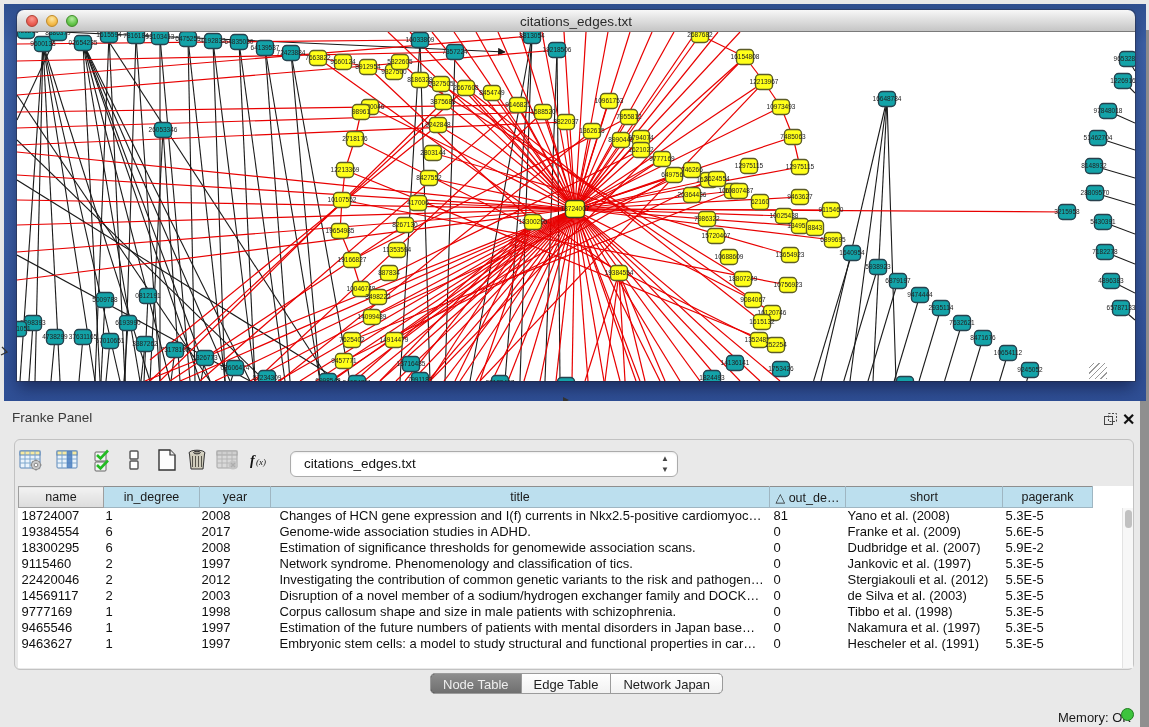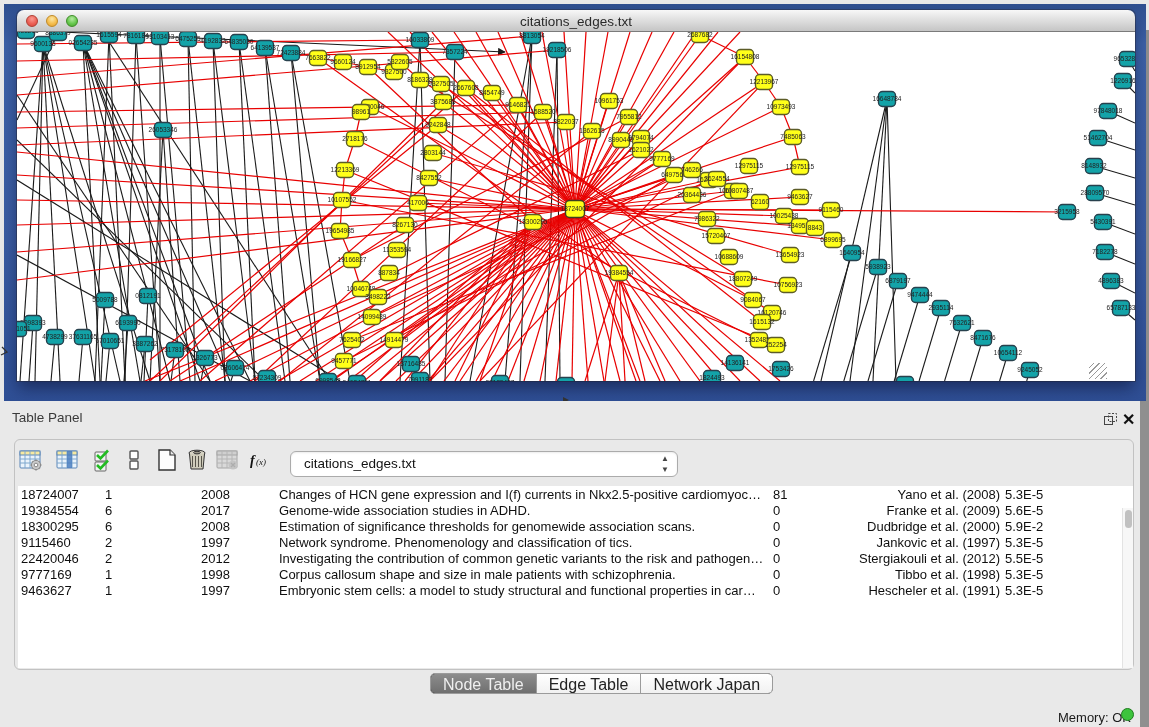--- a/index.html
+++ b/index.html
@@ -35,25 +35,25 @@
 #combo .st{position:absolute;right:8px;top:1px;color:#444;font-size:8px;line-height:11px;text-align:center}
 #tablewrap{position:absolute;left:3px;top:46px;width:1115px;height:182px;background:#fff;overflow:hidden}
 table{border-collapse:collapse;table-layout:fixed;width:1104px;font-size:13px}
 th{height:21px;background:#BCDFEE;border:1px solid #9FB6C2;border-top:1px solid #8E8E8E;
   font-weight:normal;font-size:12.5px;color:#1A1A1A;padding:0}
 th.c0{background:linear-gradient(180deg,#F2F2F2,#DCDCDC);border:1px solid #9E9E9E}
 td{height:16px;padding:0 2px;color:#0F0F0F;white-space:nowrap;overflow:hidden}
 td.c0{padding-left:3px}
 td.c4{padding-left:4px}
 td.c3{padding-left:9px}
-td.c5{text-align:right}
+td.c5{text-align:left}
 td.c6{padding-left:3px}
 #sbar{position:absolute;left:1104px;top:22px;width:11px;height:160px;background:#F7F7F7;border-left:1px solid #E3E3E3}
 #thumb{position:absolute;left:2px;top:2px;width:7px;height:18px;border-radius:4px;background:#C1C1C1}
-#tabs{position:absolute;left:430px;top:272px;height:21px;display:flex;font-size:16px;
+#tabs{position:absolute;left:430px;top:272px;height:21px;display:flex;font-size:13px;
   border:1px solid #9B9B9B;border-radius:5px;overflow:hidden;background:#000000}
 .tab{padding:1px 12px 0;line-height:19px;color:#222;background:linear-gradient(180deg,#FFFFFF,#F1F1F1)}
 .tab.sel{background:linear-gradient(180deg,#8D8D8D,#6F6F6F);color:#EFEFEF}
 .tab+.tab{border-left:1px solid #9B9B9B}
 #mem{position:absolute;left:1058px;top:309px;font-size:13px;color:#1A1A1A}
 #memdot{position:absolute;left:1121px;top:307px;width:13px;height:13px;border-radius:50%;
   background:#3DC43D;border:1.5px solid #1E7C1E}
 .icon{position:absolute;top:4px}
 </style></head><body>
 <div id="app">
@@ -584,21 +584,21 @@
     <div class="tl" id="tl1"></div>
         <div class="tl" id="tl2"></div>
         <div class="tl" id="tl3"></div>
   </div>
 </div>
 <div id="divarrow"></div>
 <svg style="position:absolute;left:0;top:345px" width="9" height="12">
       <path d="M1 10L7 7L2 2" fill="none" stroke="#333" stroke-width="1.3"></path>
     </svg>
 <div id="panel">
-  <div id="ptitle">Table Panel</div>
+  <div id="ptitle">Franke Panel</div>
   <div id="float"><svg width="13" height="13">
           <rect x="0.5" y="3.5" width="8" height="8" fill="none" stroke="#444"></rect>
           <rect x="4.5" y="0.5" width="8" height="8" fill="none" stroke="#444" stroke-dasharray="2 1.5"></rect>
         </svg></div>
   <div id="close">✕</div>
   <div id="box">
     <div id="toolbar">
           <svg class="icon" style="left:4px" width="24" height="24">
             <rect x="1" y="2" width="20" height="17" rx="1" fill="#EAF3FB" stroke="#5A86B8"></rect>
             <rect x="1" y="2" width="20" height="4" fill="#F7E9A0" stroke="#5A86B8"></rect>
@@ -654,20 +654,30 @@
               <col style="width:85px">
               <col style="width:96px">
               <col style="width:71px">
               <col style="width:499px">
               <col style="width:76px">
               <col style="width:157px">
               <col style="width:90px">
               <col style="width:30px">
             </colgroup>
       <tbody>
+              <tr>
+                <th class="c0">name</th>
+                <th>in_degree</th>
+                <th>year</th>
+                <th>title</th>
+                <th>△ out_de…</th>
+                <th>short</th>
+                <th>pagerank</th>
+                <th style="background:#fff;border:none"></th>
+              </tr>
 <tr>
                 <td class="c0">18724007</td>
                 <td class="c1">1</td>
                 <td class="c2">2008</td>
                 <td class="c3">Changes of HCN gene expression and I(f) currents in Nkx2.5‑positive cardiomyoc…</td>
                 <td class="c4">81</td>
                 <td class="c5">Yano et al. (2008)</td>
                 <td class="c6">5.3E-5</td>
                 <td class="c7"></td>
               </tr>
@@ -680,21 +690,21 @@
                 <td class="c5">Franke et al. (2009)</td>
                 <td class="c6">5.6E-5</td>
                 <td class="c7"></td>
               </tr>
 <tr>
                 <td class="c0">18300295</td>
                 <td class="c1">6</td>
                 <td class="c2">2008</td>
                 <td class="c3">Estimation of significance thresholds for genomewide association scans.</td>
                 <td class="c4">0</td>
-                <td class="c5">Dudbridge et al. (2000)</td>
+                <td class="c5">Dudbridge et al. (2007)</td>
                 <td class="c6">5.9E-2</td>
                 <td class="c7"></td>
               </tr>
 <tr>
                 <td class="c0">9115460</td>
                 <td class="c1">2</td>
                 <td class="c2">1997</td>
                 <td class="c3">Network syndrome. Phenomenology and classification of tics.</td>
                 <td class="c4">0</td>
                 <td class="c5">Jankovic et al. (1997)</td>
@@ -705,26 +715,46 @@
                 <td class="c0">22420046</td>
                 <td class="c1">2</td>
                 <td class="c2">2012</td>
                 <td class="c3">Investigating the contribution of common genetic variants to the risk and pathogen…</td>
                 <td class="c4">0</td>
                 <td class="c5">Stergiakouli et al. (2012)</td>
                 <td class="c6">5.5E-5</td>
                 <td class="c7"></td>
               </tr>
 <tr>
+                <td class="c0">14569117</td>
+                <td class="c1">2</td>
+                <td class="c2">2003</td>
+                <td class="c3">Disruption of a novel member of a sodium/hydrogen exchanger family and DOCK…</td>
+                <td class="c4">0</td>
+                <td class="c5">de Silva et al. (2003)</td>
+                <td class="c6">5.3E-5</td>
+                <td class="c7"></td>
+              </tr>
+<tr>
                 <td class="c0">9777169</td>
                 <td class="c1">1</td>
                 <td class="c2">1998</td>
                 <td class="c3">Corpus callosum shape and size in male patients with schizophrenia.</td>
                 <td class="c4">0</td>
                 <td class="c5">Tibbo et al. (1998)</td>
+                <td class="c6">5.3E-5</td>
+                <td class="c7"></td>
+              </tr>
+<tr>
+                <td class="c0">9465546</td>
+                <td class="c1">1</td>
+                <td class="c2">1997</td>
+                <td class="c3">Estimation of the future numbers of patients with mental disorders in Japan base…</td>
+                <td class="c4">0</td>
+                <td class="c5">Nakamura et al. (1997)</td>
                 <td class="c6">5.3E-5</td>
                 <td class="c7"></td>
               </tr>
 <tr>
                 <td class="c0">9463627</td>
                 <td class="c1">1</td>
                 <td class="c2">1997</td>
                 <td class="c3">Embryonic stem cells: a model to study structural and functional properties in car…</td>
                 <td class="c4">0</td>
                 <td class="c5">Hescheler et al. (1991)</td>

